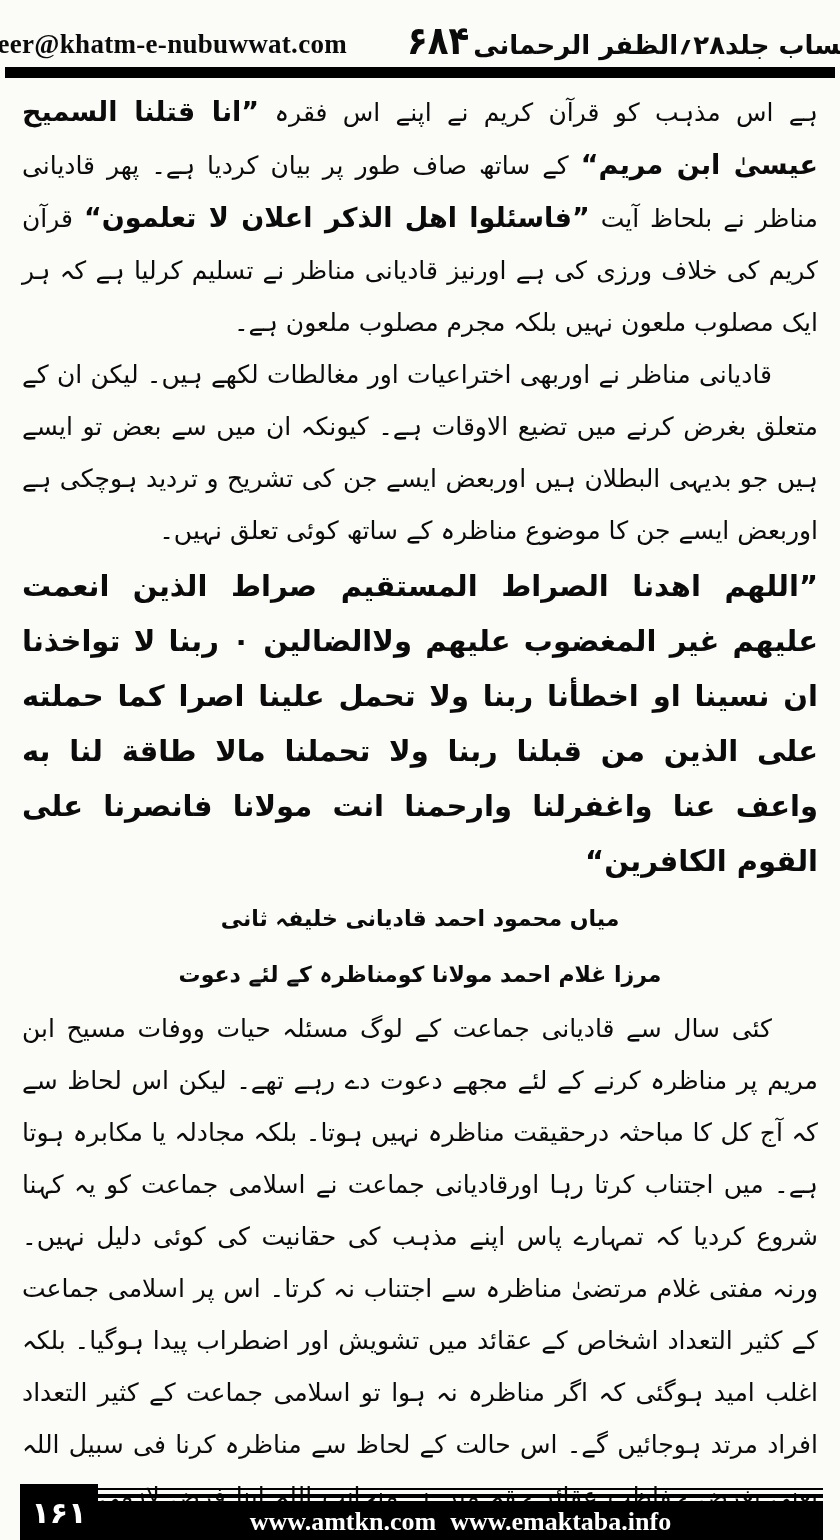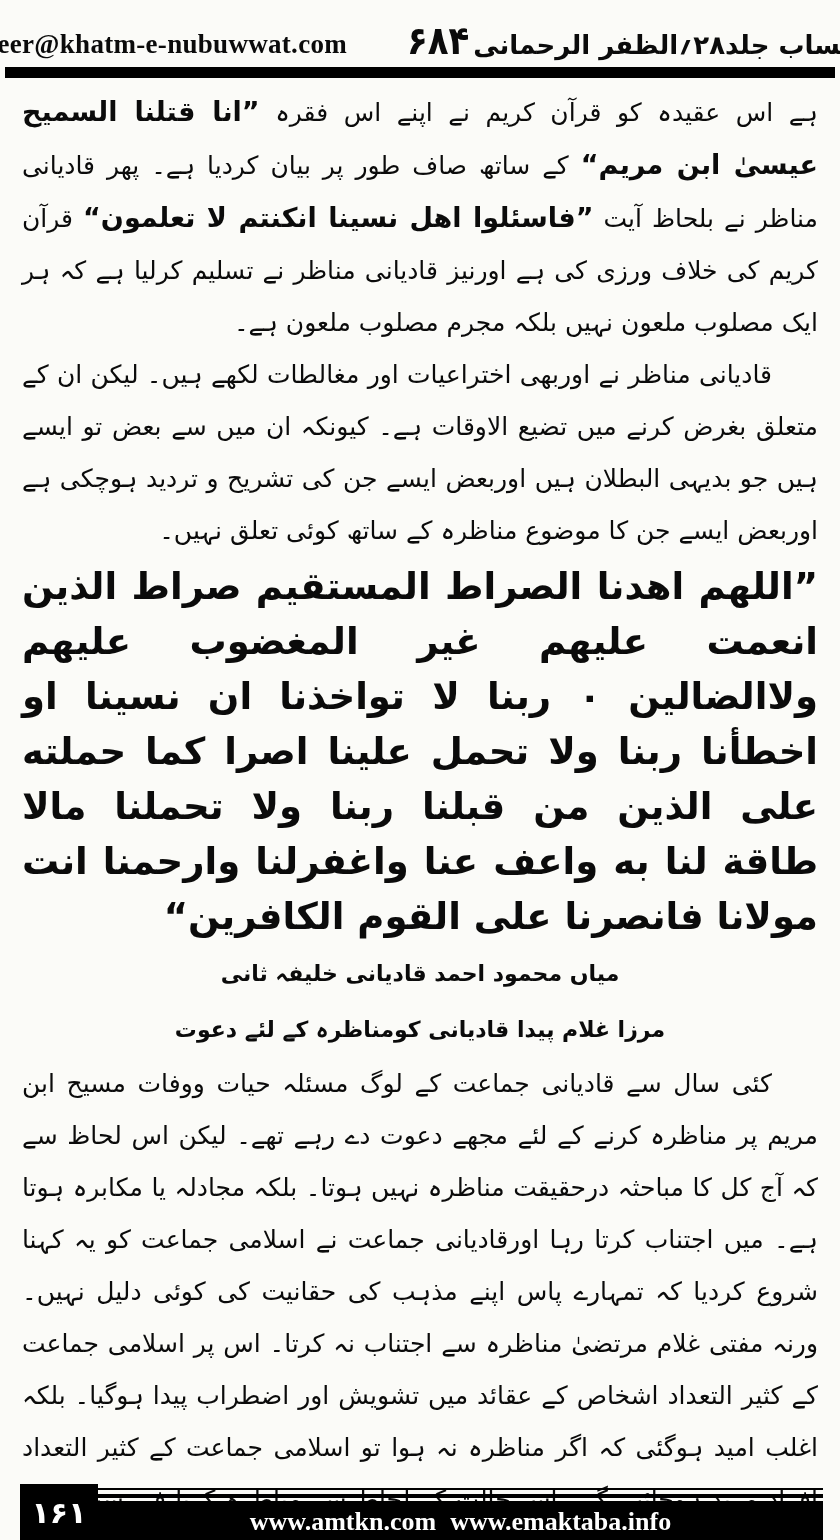--- a/index.html
+++ b/index.html
@@ -61,21 +61,21 @@
     line-height: 52px;
     font-weight: 500;
   }
   .para.indent { text-indent: 46px; }
   .ar {
     font-weight: 700;
     font-size: 27px;
   }
   .dua {
     margin: 2px 0 0 0;
-    font-size: 37px;
+    font-size: 29px;
     font-weight: 700;
     line-height: 55px;
     text-align: justify;
   }
   .center-heading {
     margin: 4px 0 2px 0;
     text-align: center;
     font-size: 22px;
     font-weight: 700;
     line-height: 52px;
@@ -131,32 +131,32 @@
 
 <div class="header">
   <span class="header-email">ameer@khatm-e-nubuwwat.com</span>
   <span class="header-page-number">۶۸۴</span>
   <span class="header-title">احتساب جلد۲۸؍الظفر الرحمانی</span>
 </div>
 <div class="top-rule"></div>
 
 <div class="page-body">
 
-  <p class="para"><span>ہے اس عقیدہ کو قرآن کریم نے اپنے اس فقرہ</span>
+  <p class="para"><span>ہے اس مذہب کو قرآن کریم نے اپنے اس فقرہ</span>
     <span class="ar">”انا قتلنا السمیح عیسیٰ ابن مریم“</span>
     <span>کے ساتھ صاف طور پر بیان کردیا ہے۔ پھر قادیانی مناظر نے بلحاظ آیت</span>
-    <span class="ar">”فاسئلوا اهل نسینا انکنتم لا تعلمون“</span>
+    <span class="ar">”فاسئلوا اهل الذکر اعلان لا تعلمون“</span>
     <span>قرآن کریم کی خلاف ورزی کی ہے اورنیز قادیانی مناظر نے تسلیم کرلیا ہے کہ ہر ایک مصلوب ملعون نہیں بلکہ مجرم مصلوب ملعون ہے۔</span></p>
 
   <p class="para indent">قادیانی مناظر نے اوربھی اختراعیات اور مغالطات لکھے ہیں۔ لیکن ان کے متعلق بغرض کرنے میں تضیع الاوقات ہے۔ کیونکہ ان میں سے بعض تو ایسے ہیں جو بدیہی البطلان ہیں اوربعض ایسے جن کی تشریح و تردید ہوچکی ہے اوربعض ایسے جن کا موضوع مناظرہ کے ساتھ کوئی تعلق نہیں۔</p>
 
   <p class="dua">”اللهم اهدنا الصراط المستقیم صراط الذین انعمت علیهم غیر المغضوب علیهم ولاالضالین ۰ ربنا لا تواخذنا ان نسینا او اخطأنا ربنا ولا تحمل علینا اصرا کما حملته علی الذین من قبلنا ربنا ولا تحملنا مالا طاقة لنا به واعف عنا واغفرلنا وارحمنا انت مولانا فانصرنا علی القوم الکافرین“</p>
 
   <div class="center-heading">میاں محمود احمد قادیانی خلیفہ ثانی</div>
-  <div class="center-heading">مرزا غلام پیدا قادیانی کومناظرہ کے لئے دعوت</div>
+  <div class="center-heading">مرزا غلام احمد مولانا کومناظرہ کے لئے دعوت</div>
 
   <p class="para indent">کئی سال سے قادیانی جماعت کے لوگ مسئلہ حیات ووفات مسیح ابن مریم پر مناظرہ کرنے کے لئے مجھے دعوت دے رہے تھے۔ لیکن اس لحاظ سے کہ آج کل کا مباحثہ درحقیقت مناظرہ نہیں ہوتا۔ بلکہ مجادلہ یا مکابرہ ہوتا ہے۔ میں اجتناب کرتا رہا اورقادیانی جماعت نے اسلامی جماعت کو یہ کہنا شروع کردیا کہ تمہارے پاس اپنے مذہب کی حقانیت کی کوئی دلیل نہیں۔ ورنہ مفتی غلام مرتضیٰ مناظرہ سے اجتناب نہ کرتا۔ اس پر اسلامی جماعت کے کثیر التعداد اشخاص کے عقائد میں تشویش اور اضطراب پیدا ہوگیا۔ بلکہ اغلب امید ہوگئی کہ اگر مناظرہ نہ ہوا تو اسلامی جماعت کے کثیر التعداد افراد مرتد ہوجائیں گے۔ اس حالت کے لحاظ سے مناظرہ کرنا فی سبیل اللہ یعنی بغرض حفاظت عقائد حقہ میں نے منجانب اللہ اپنا فرض لازمی سمجھ کر اعلان کردیا کہ قادیانی جماعت کا فرد اعلیٰ یا متوسطہ یا ادنیٰ جو میدان مناظرہ میں نکلے میں اس کے ساتھ مناظرہ کرنے کے لئے تیار ہوں۔</p>
 
 </div>
 
 <div class="footer">
   <div class="footer-pagebox">
     <span>۱۶۱</span>
   </div>
   <div class="footer-bar-group">

